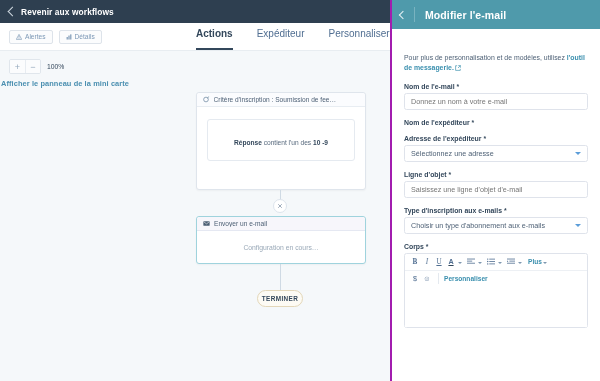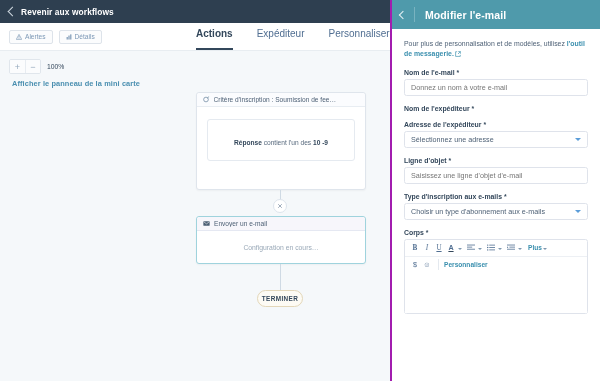--- a/index.html
+++ b/index.html
@@ -49,21 +49,21 @@
 
   .zoombar { display: flex; align-items: center; gap: 6px; padding: 8px 0 0 9px; }
   .zoomgrp { display: flex; border: 1px solid #e0e6ec; border-radius: 2px; overflow: hidden; background: #fff; }
   .zoombtn {
     width: 15px; height: 13px; display: flex; align-items: center; justify-content: center;
     font-size: 9px; color: #95a9bd; background: #fbfcfd; cursor: pointer;
   }
   .zoombtn + .zoombtn { border-left: 1px solid #e7ecf1; }
   .zoomval { font-size: 6.8px; color: #33475b; }
   .minimap-link {
-    padding: 5px 0 0 12px; font-size: 7.4px; color: #4a8fb0; cursor: pointer;
+    padding: 5px 0 0 1px; font-size: 7.4px; color: #4a8fb0; cursor: pointer;
     font-weight: 700; letter-spacing: .1px;
   }
 
   
   .canvas { position: relative; width: 390px; height: 290px; }
 
   .node {
     position: absolute; background: #ffffff;
     border: 1px solid #dfe5ec; border-radius: 3px;
     box-shadow: 0 1px 2px rgba(0,0,0,.04);
@@ -127,21 +127,21 @@
     color: #fff; flex: 0 0 auto;
   }
   .panel-back {
     width: 22px; height: 29px; display: flex; align-items: center; justify-content: center;
     cursor: pointer;
   }
   .panel-back .chev-left { border-color: #e6f2f5; width: 6px; height: 6px; }
   .panel-divider-v { width: 1px; height: 15px; background: #79b3c0; }
   .panel-title { font-size: 10.5px; font-weight: 700; padding-left: 10px; letter-spacing: .1px; }
 
-  .panel-body { flex: 1 1 auto; overflow: hidden; padding: 10px 12px 0 12px; }
+  .panel-body { flex: 1 1 auto; overflow: hidden; padding: 10px 12px 0 12px; margin-top: 14px; }
 
   .hint { font-size: 6.9px; color: #4c5f74; line-height: 1.5; }
   .hint-link { color: #3a8fae; font-weight: 700; cursor: pointer; }
   .ext-icon { display: inline-block; vertical-align: -1px; margin-left: 1px; }
 
   .field { margin-top: 9px; }
   .field-label { font-size: 6.9px; font-weight: 700; color: #33475b; margin-bottom: 3px; }
   .ctl {
     width: 100%; height: 17px; border: 1px solid #dfe3eb; border-radius: 2.5px;
     background: #fff; font-size: 7.2px; color: #a9b6c4;

